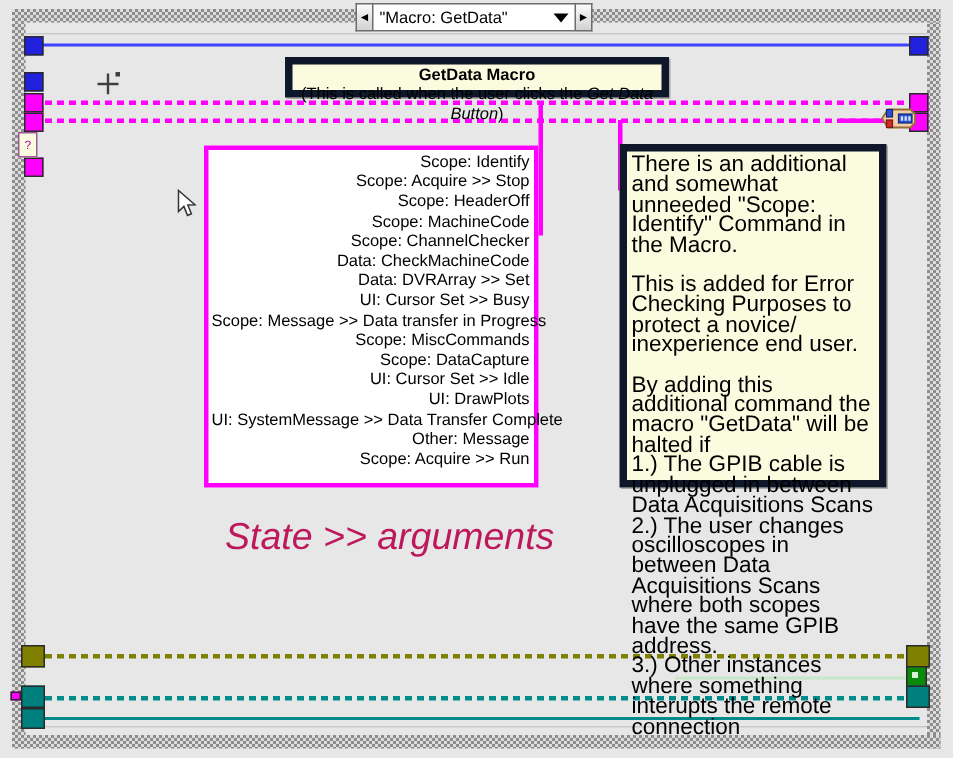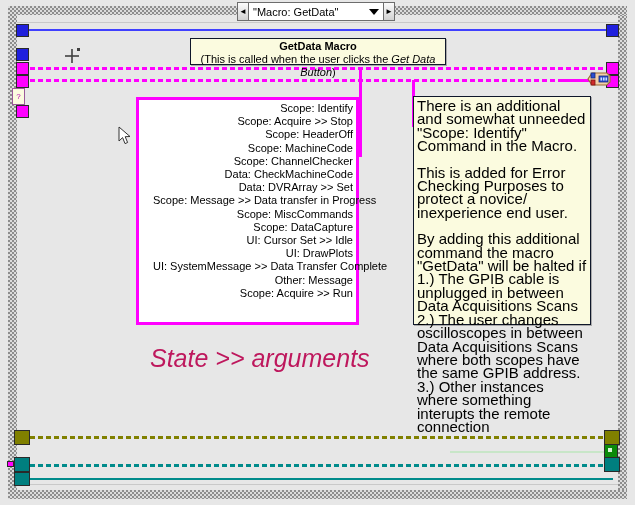--- a/index.html
+++ b/index.html
@@ -61,21 +61,21 @@
     border-left: 5px solid transparent;
     border-right: 5px solid transparent;
     border-top: 6px solid #000;
     margin-right: 2px;
   }
 
   
   .note {
     position: absolute;
     background: #fbfbdf;
-    border: 1px solid #0f172a;
+    border: 5px solid #0f172a;
     box-shadow: 1px 1px 0 rgba(120,120,120,.55);
     z-index: 25;
   }
   .note-header {
     left: 190px; top: 38px; width: 256px; height: 27px;
     text-align: center;
     padding: 1px 2px 0 2px;
   }
   .note-header .l1 { font-size: 11px; font-weight: bold; color: #000; line-height: 13px; }
   .note-header .l2 { font-size: 11px; color: #000; line-height: 13px; }
@@ -99,21 +99,20 @@
     border: 3px solid #ff00ff;
     z-index: 22;
     padding: 2px 3px 0 2px;
   }
   .cmdbox .cmd {
     text-align: right;
     font-size: 11px;
     line-height: 13.2px;
     color: #000;
     white-space: nowrap;
-    margin-left: 12px;
   }
 
   
   .big-label {
     position: absolute;
     left: 150px; top: 344px;
     font-size: 25px;
     font-style: italic;
     color: #be185d;
     white-space: nowrap;
@@ -286,20 +285,21 @@
   </div>
 
   <div class="cmdbox">
     <div class="cmd">Scope: Identify</div>
     <div class="cmd">Scope: Acquire &gt;&gt; Stop</div>
     <div class="cmd">Scope: HeaderOff</div>
     <div class="cmd">Scope: MachineCode</div>
     <div class="cmd">Scope: ChannelChecker</div>
     <div class="cmd">Data: CheckMachineCode</div>
     <div class="cmd">Data: DVRArray &gt;&gt; Set</div>
+    <div class="cmd">UI: Cursor Set &gt;&gt; Busy</div>
     <div class="cmd">Scope: Message &gt;&gt; Data transfer in Progress</div>
     <div class="cmd">Scope: MiscCommands</div>
     <div class="cmd">Scope: DataCapture</div>
     <div class="cmd">UI: Cursor Set &gt;&gt; Idle</div>
     <div class="cmd">UI: DrawPlots</div>
     <div class="cmd">UI: SystemMessage &gt;&gt; Data Transfer Complete</div>
     <div class="cmd">Other: Message</div>
     <div class="cmd">Scope: Acquire &gt;&gt; Run</div>
   </div>
 

